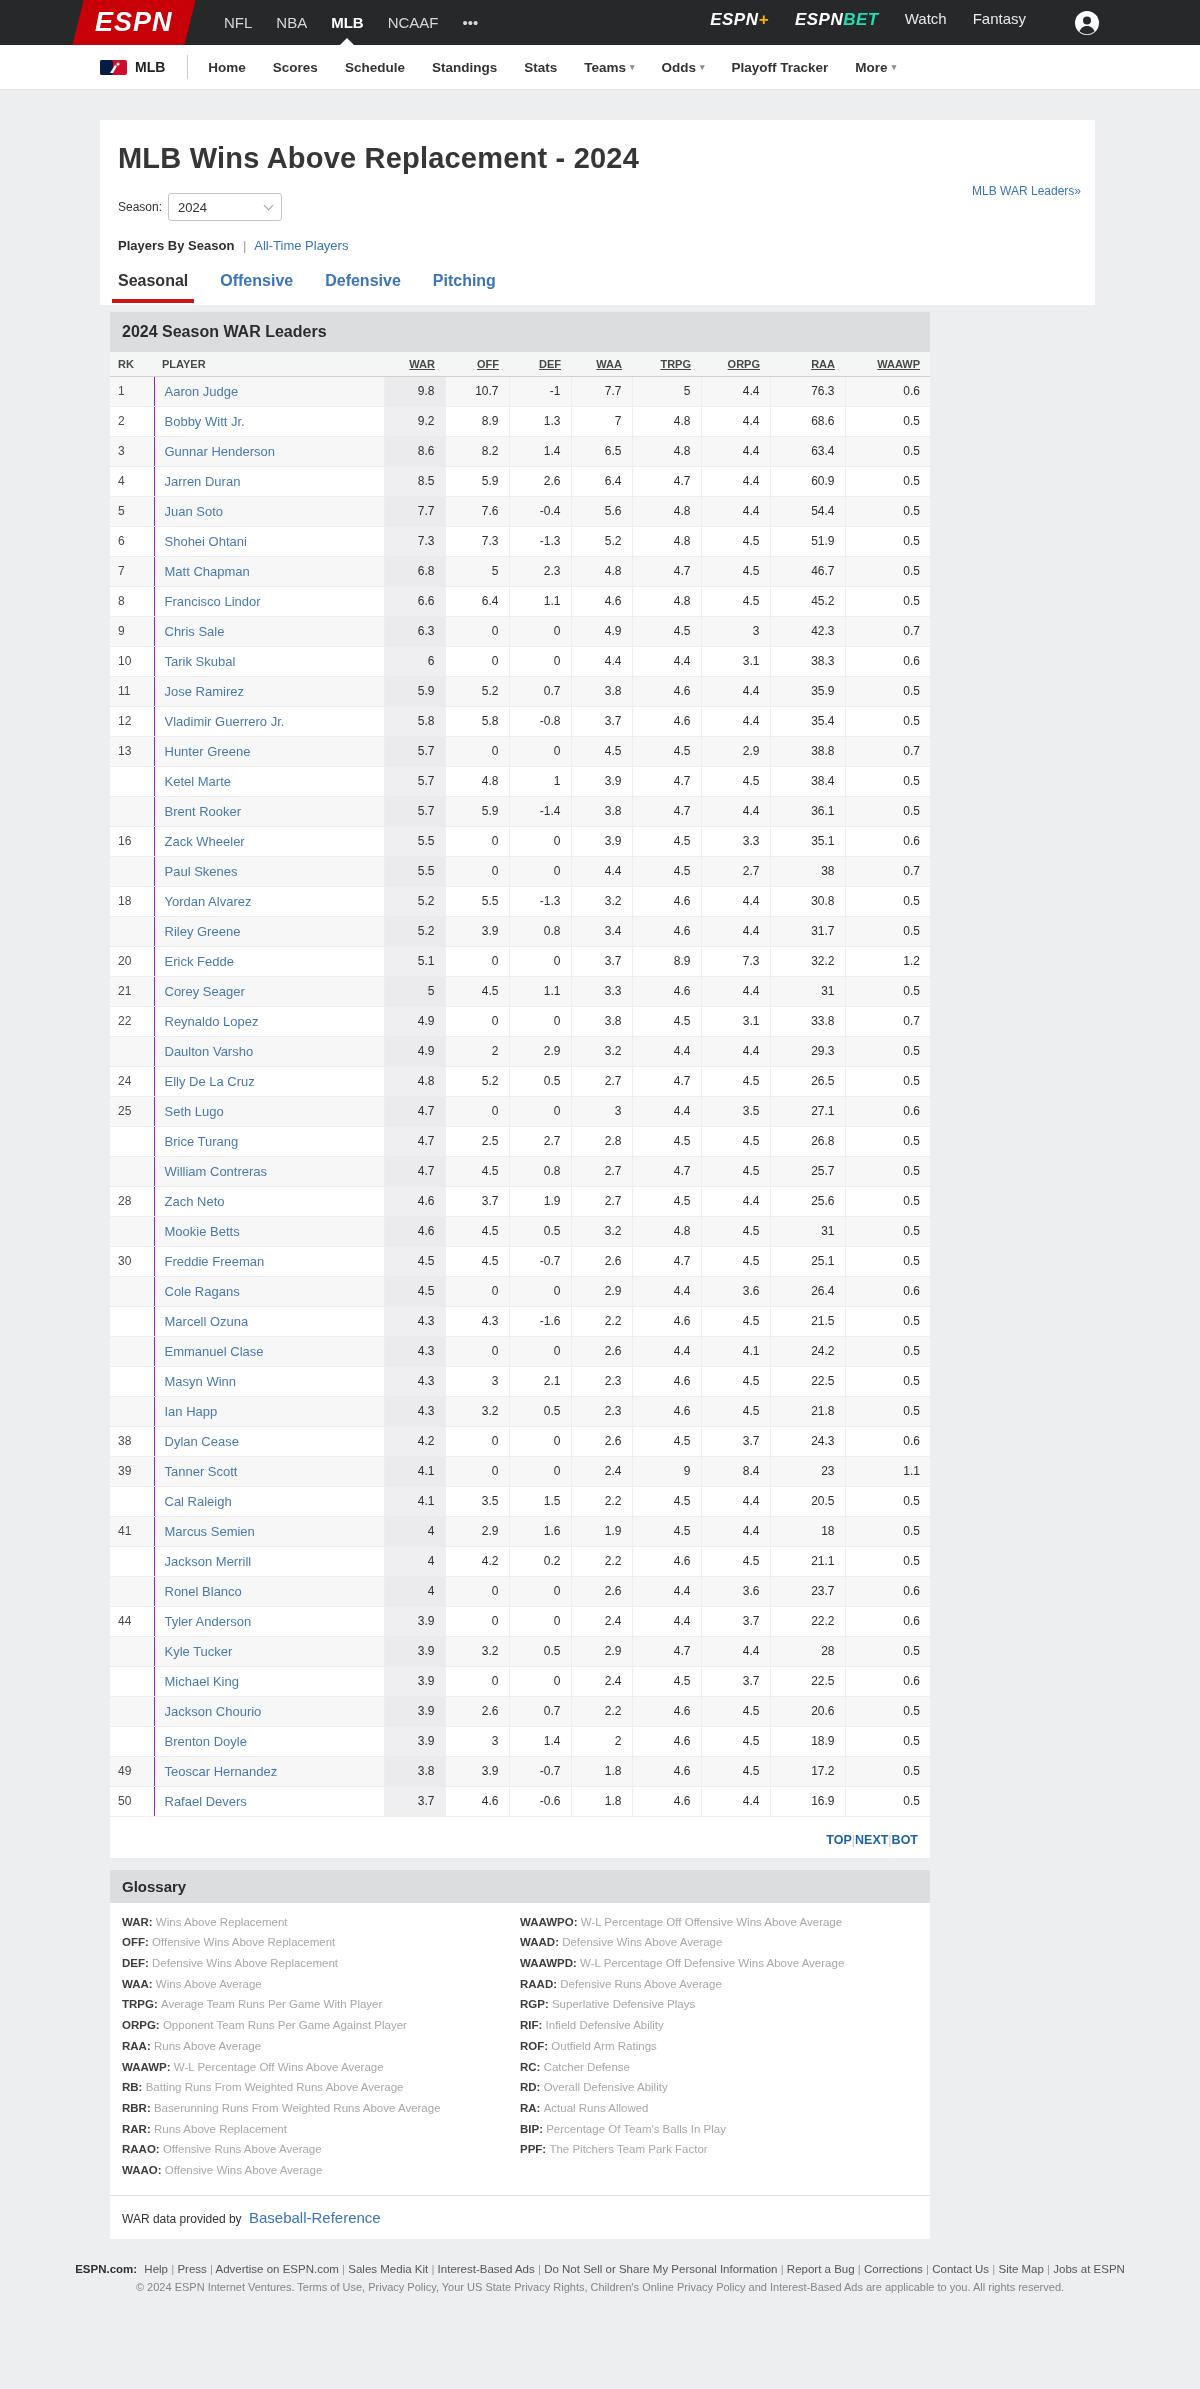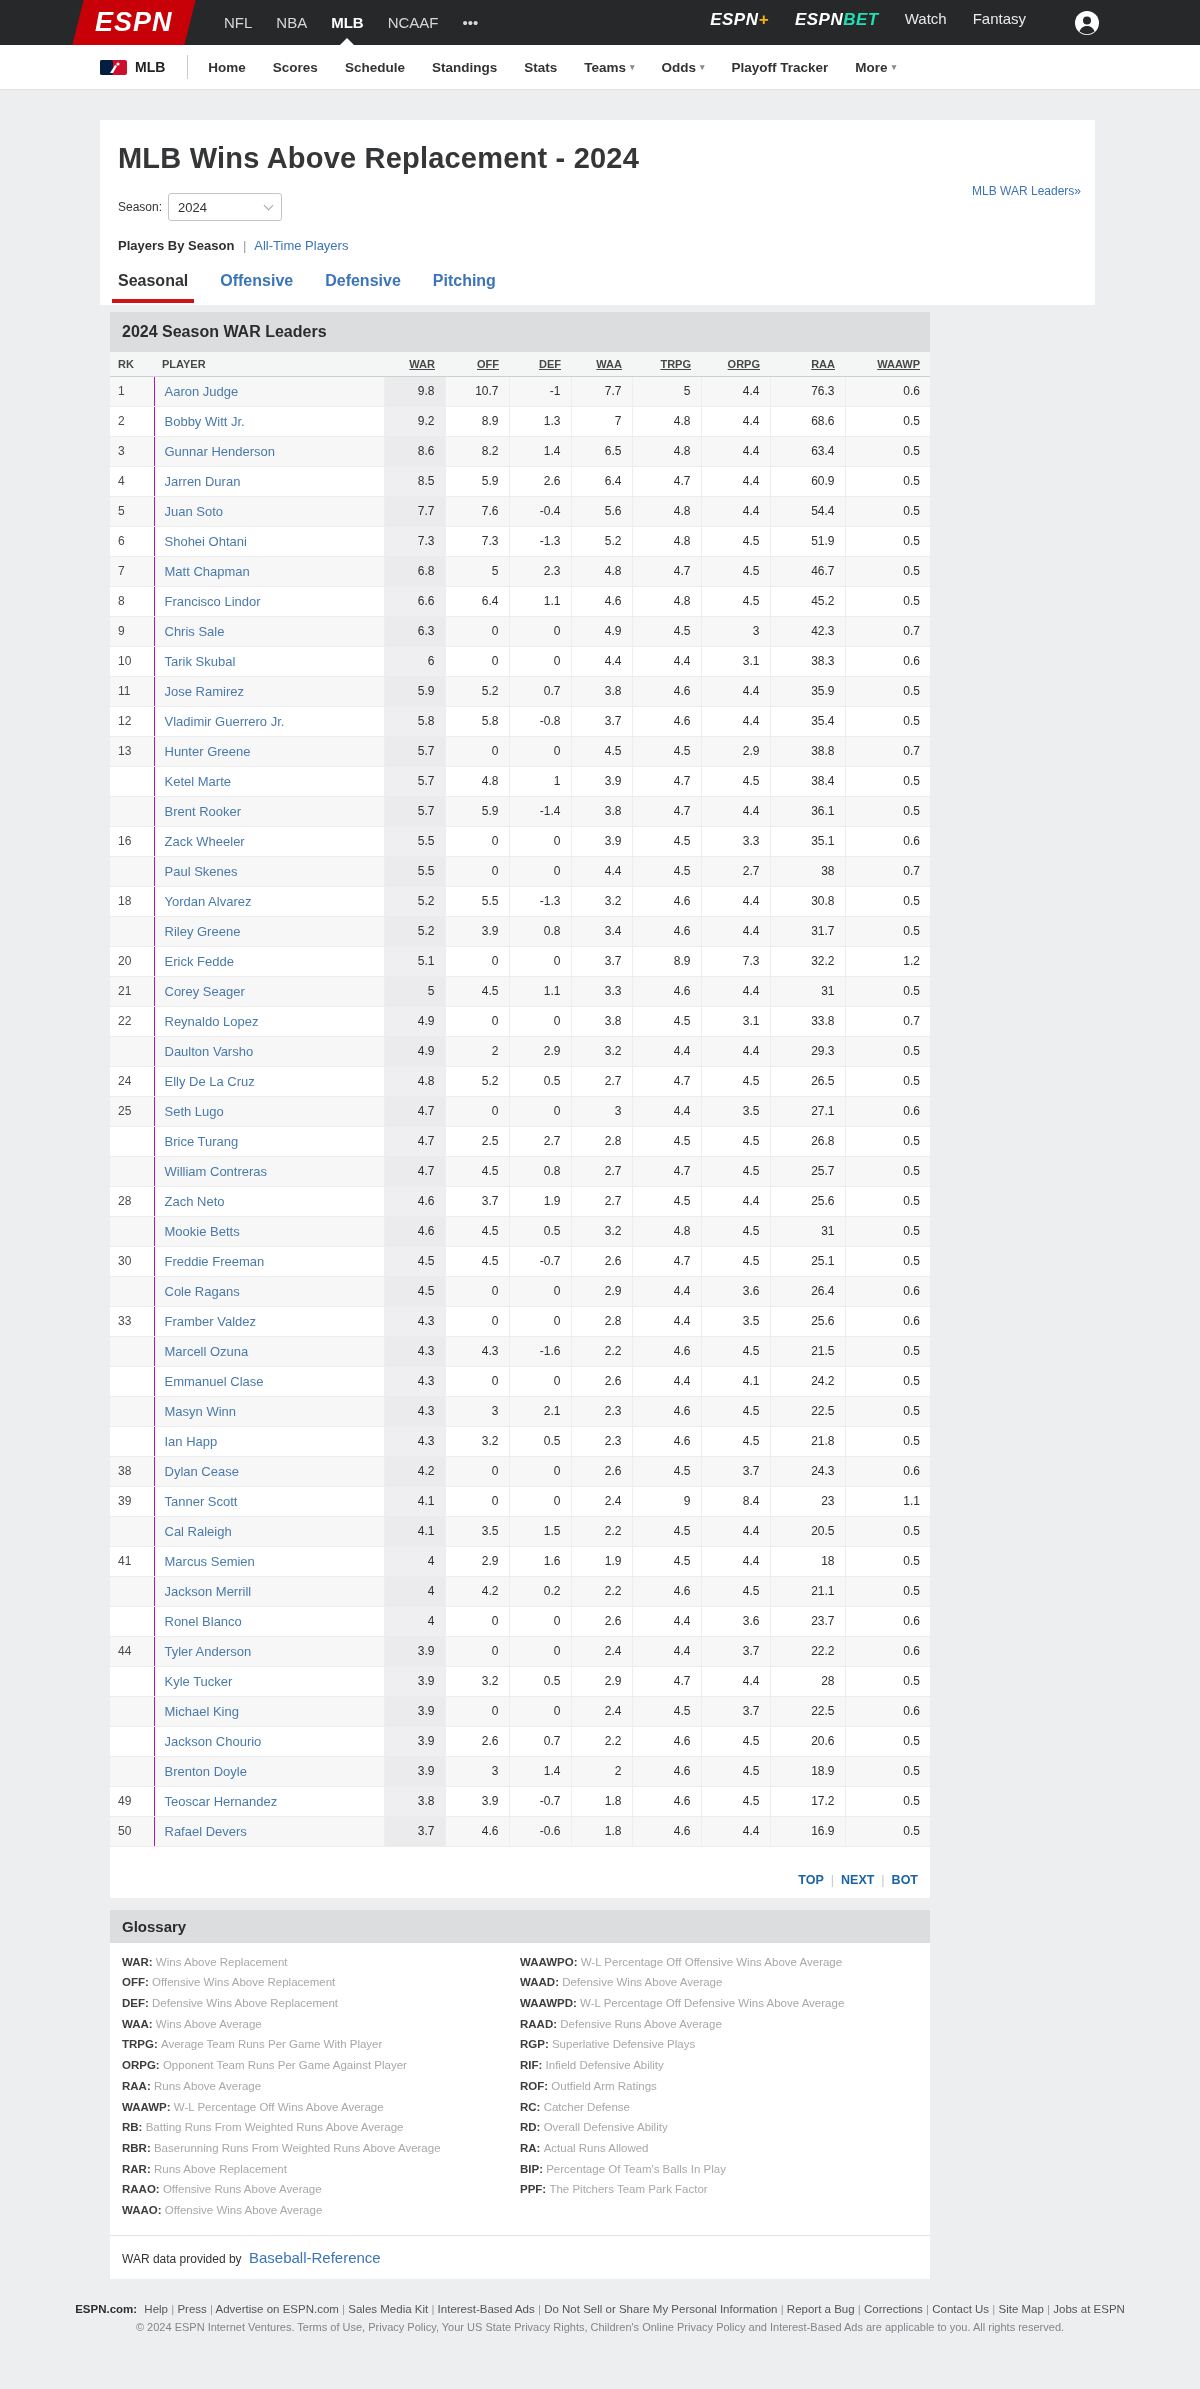--- a/index.html
+++ b/index.html
@@ -66,22 +66,22 @@
   .th-left { text-align:left; padding-left:8px; }
   .th-num { text-align:right; padding-right:10px; text-decoration:underline; cursor:pointer; }
   tbody td { height:30px; border-bottom:1px solid #ededee; font-size:12px; color:#2e2f30; background:#fff; }
   tbody tr:nth-child(odd) td { background:#f7f7f8; }
   .td-rk { padding-left:8px; color:#4a4b4c; }
   .td-player { padding-left:10px; border-left:1px solid #a21caf; }
   .player-link { color:#4a7aab; font-size:13px; }
   .td-num { text-align:right; padding-right:10px; border-left:1px solid #eeeeef; }
   tbody td.war { background:#efeff1; }
   tbody tr:nth-child(odd) td.war { background:#ebebed; }
-  .pager { display:flex; justify-content:flex-end; align-items:center; gap:7px;
-    padding:26px 12px 11px; font-size:12.5px; font-weight:bold; }
+  .pager { display:flex; justify-content:flex-end; align-items:center; 
+    padding:16px 12px 11px; font-size:12.5px; font-weight:bold; }
   .pg-link { color:#1b63a8; }
   .pg-sep { color:#c5c6c7; font-weight:normal; }
 
   
   .gloss-box { margin:12px 0 0 110px; width:820px; background:#fff; }
   .gloss-title { background:#dcdddf; font-size:15px; font-weight:bold; color:#2b2c2d; padding:8px 12px; }
   .gloss-cols { display:flex; padding:13px 12px 10px; }
   .gloss-col { width:400px; }
   .gloss-item { margin-bottom:7.5px; font-size:11.5px; line-height:1.15; }
   .gloss-term { font-weight:bold; color:#3c3d3e; }
@@ -565,32 +565,20 @@
         <tr>
           <td class="td-rk"></td>
           <td class="td-player"><a class="player-link">Cole Ragans</a></td>
           <td class="td-num war">4.5</td>
           <td class="td-num">0</td>
           <td class="td-num">0</td>
           <td class="td-num">2.9</td>
           <td class="td-num">4.4</td>
           <td class="td-num">3.6</td>
           <td class="td-num">26.4</td>
-          <td class="td-num">0.6</td>
-        </tr>
-        <tr>
-          <td class="td-rk">33</td>
-          <td class="td-player"><a class="player-link">Framber Valdez</a></td>
-          <td class="td-num war">4.3</td>
-          <td class="td-num">0</td>
-          <td class="td-num">0</td>
-          <td class="td-num">2.8</td>
-          <td class="td-num">4.4</td>
-          <td class="td-num">3.5</td>
-          <td class="td-num">25.6</td>
           <td class="td-num">0.6</td>
         </tr>
         <tr>
           <td class="td-rk"></td>
           <td class="td-player"><a class="player-link">Marcell Ozuna</a></td>
           <td class="td-num war">4.3</td>
           <td class="td-num">4.3</td>
           <td class="td-num">-1.6</td>
           <td class="td-num">2.2</td>
           <td class="td-num">4.6</td>

